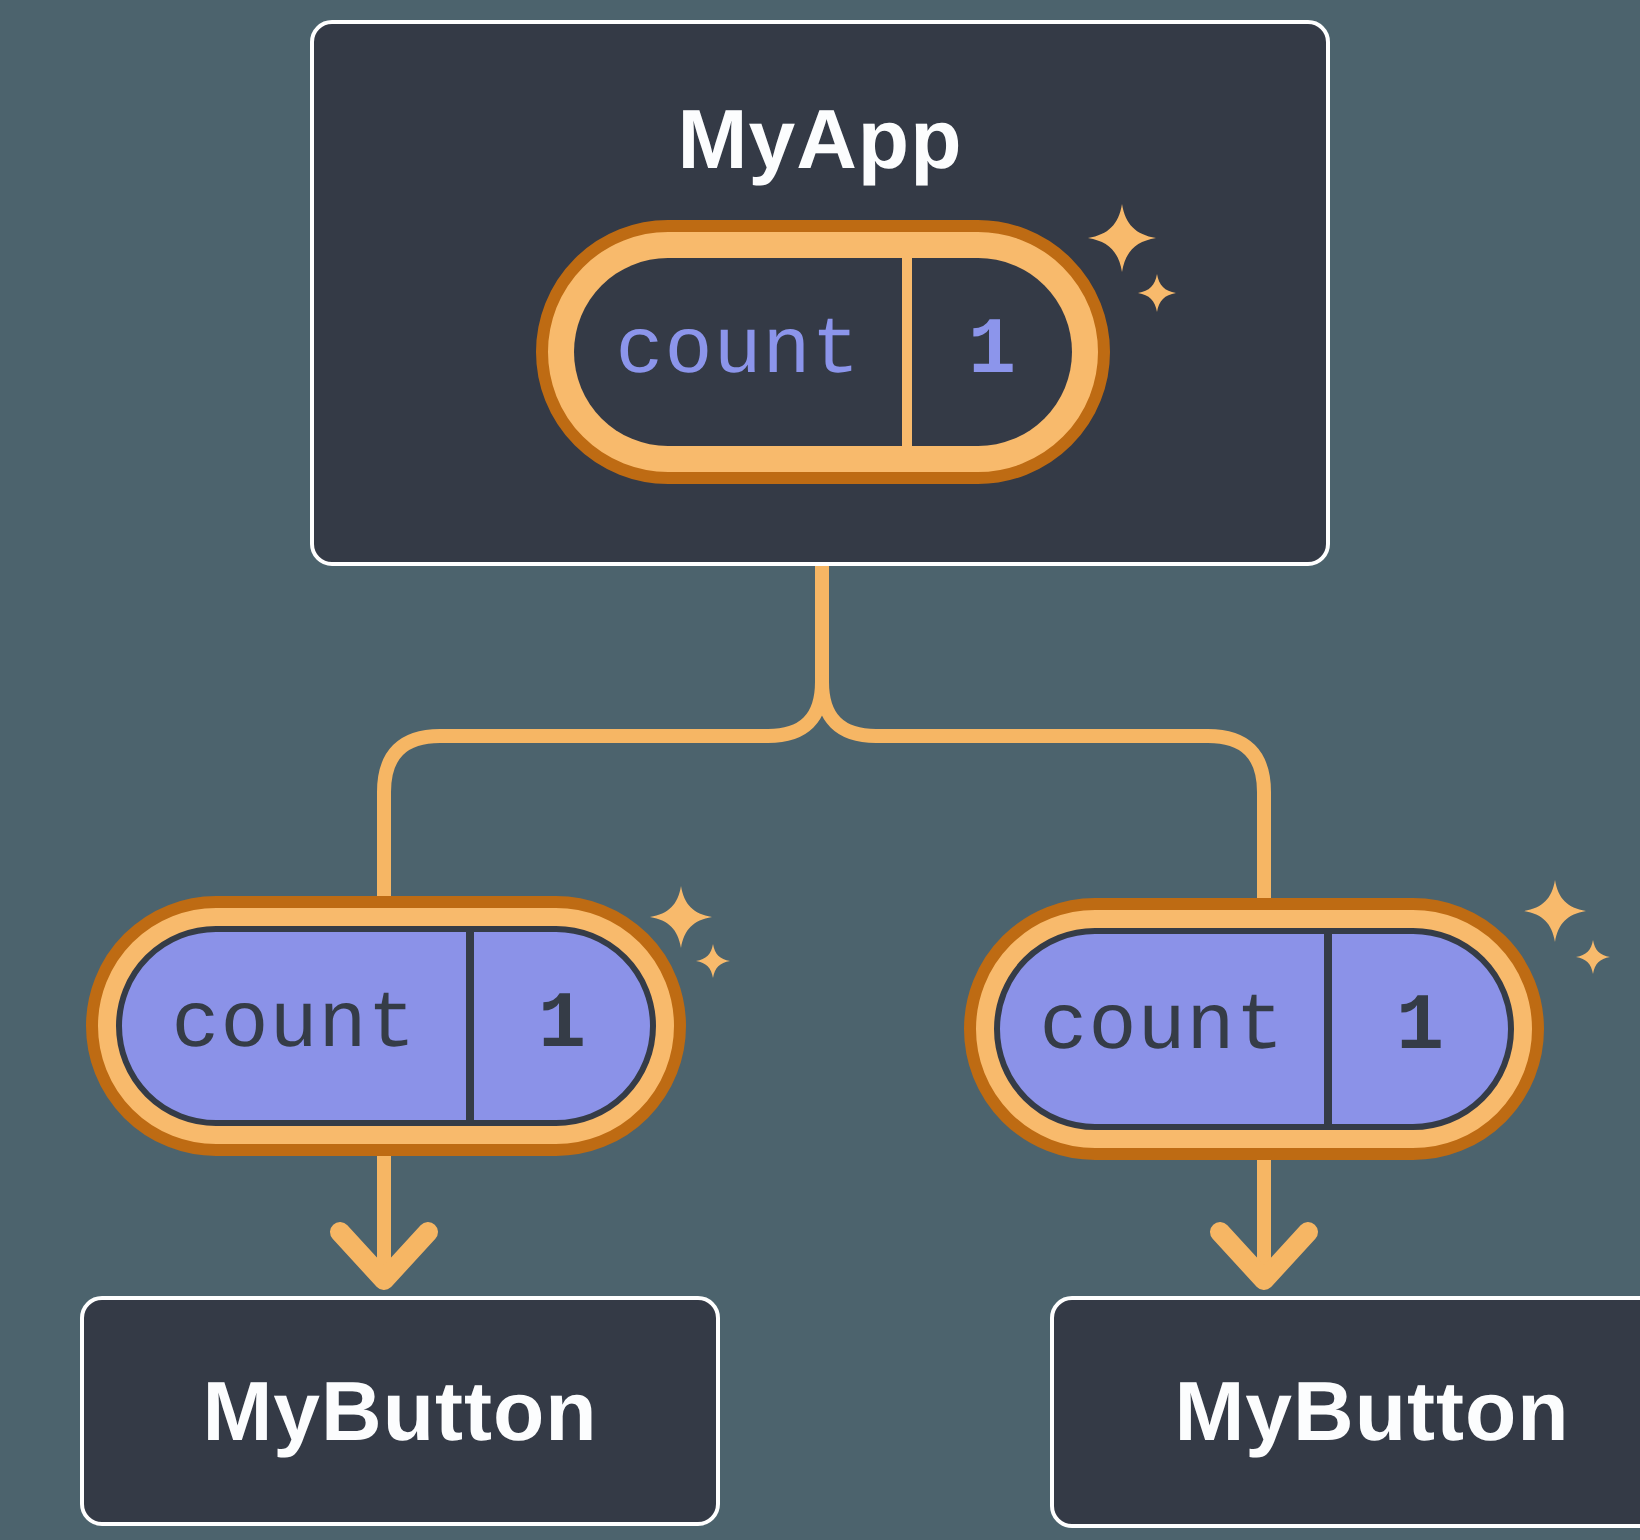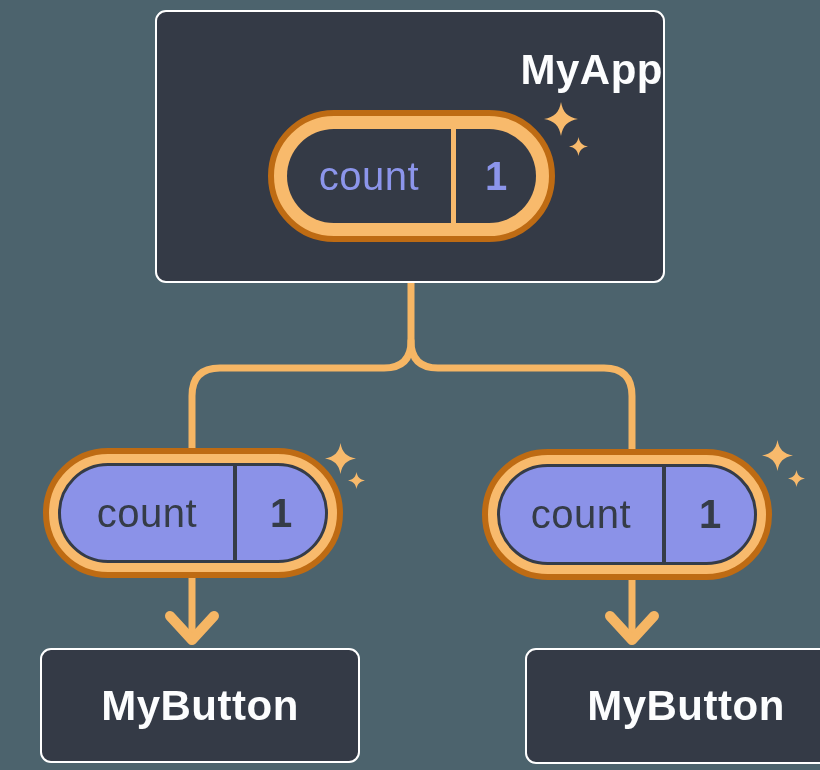--- a/index.html
+++ b/index.html
@@ -22,21 +22,21 @@
   .node {
     position: absolute;
     box-sizing: border-box;
     background: #343A46;
     border: 2px solid #FFFFFF;
     border-radius: 11px;
     color: #FCFDFE;
     z-index: 2;
   }
   .node-title {
-    text-align: right;
+    text-align: center;
     font-size: 42px;
     font-weight: 600;
     letter-spacing: 0.5px;
   }
   #app-box { left: 155px; top: 10px; width: 510px; height: 273px; }
   #app-box .node-title { margin-top: 34px; }
   .button-box {
     display: flex;
     align-items: center;
     justify-content: center;
@@ -45,20 +45,21 @@
   #btn-left  { left: 8px;   top: 648px; width: 320px; height: 115px; }
   #btn-right { left: 493px; top: 648px; width: 322px; height: 116px; }
 
   .pill {
     position: absolute;
     box-sizing: border-box;
     border: 6px solid #BE6B13;
     background: #F8BA6C;
     border-radius: 999px;
     z-index: 3;
+    font-family: Liberation Mono, monospace;
   }
   .pill-inner {
     position: absolute;
     border-radius: 999px;
     display: flex;
     align-items: stretch;
     overflow: hidden;
   }
   .pill-top .pill-inner {
     left: 13px; right: 13px; top: 13px; bottom: 13px;

